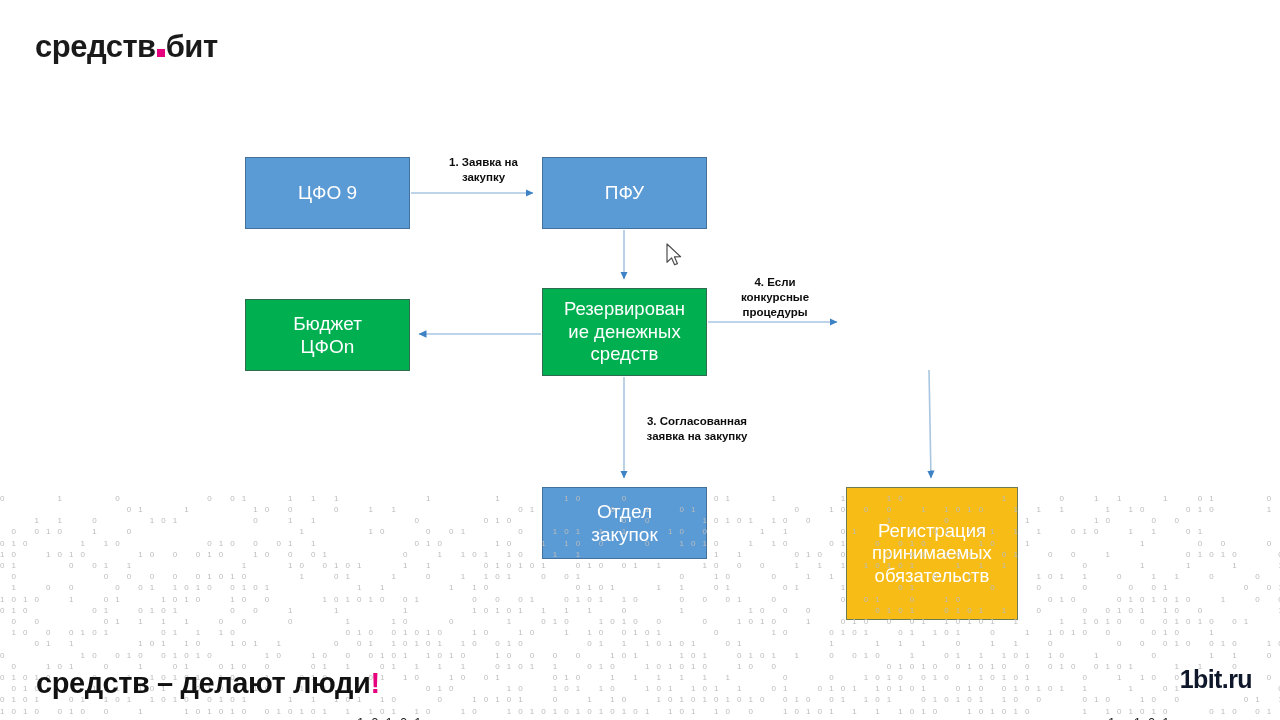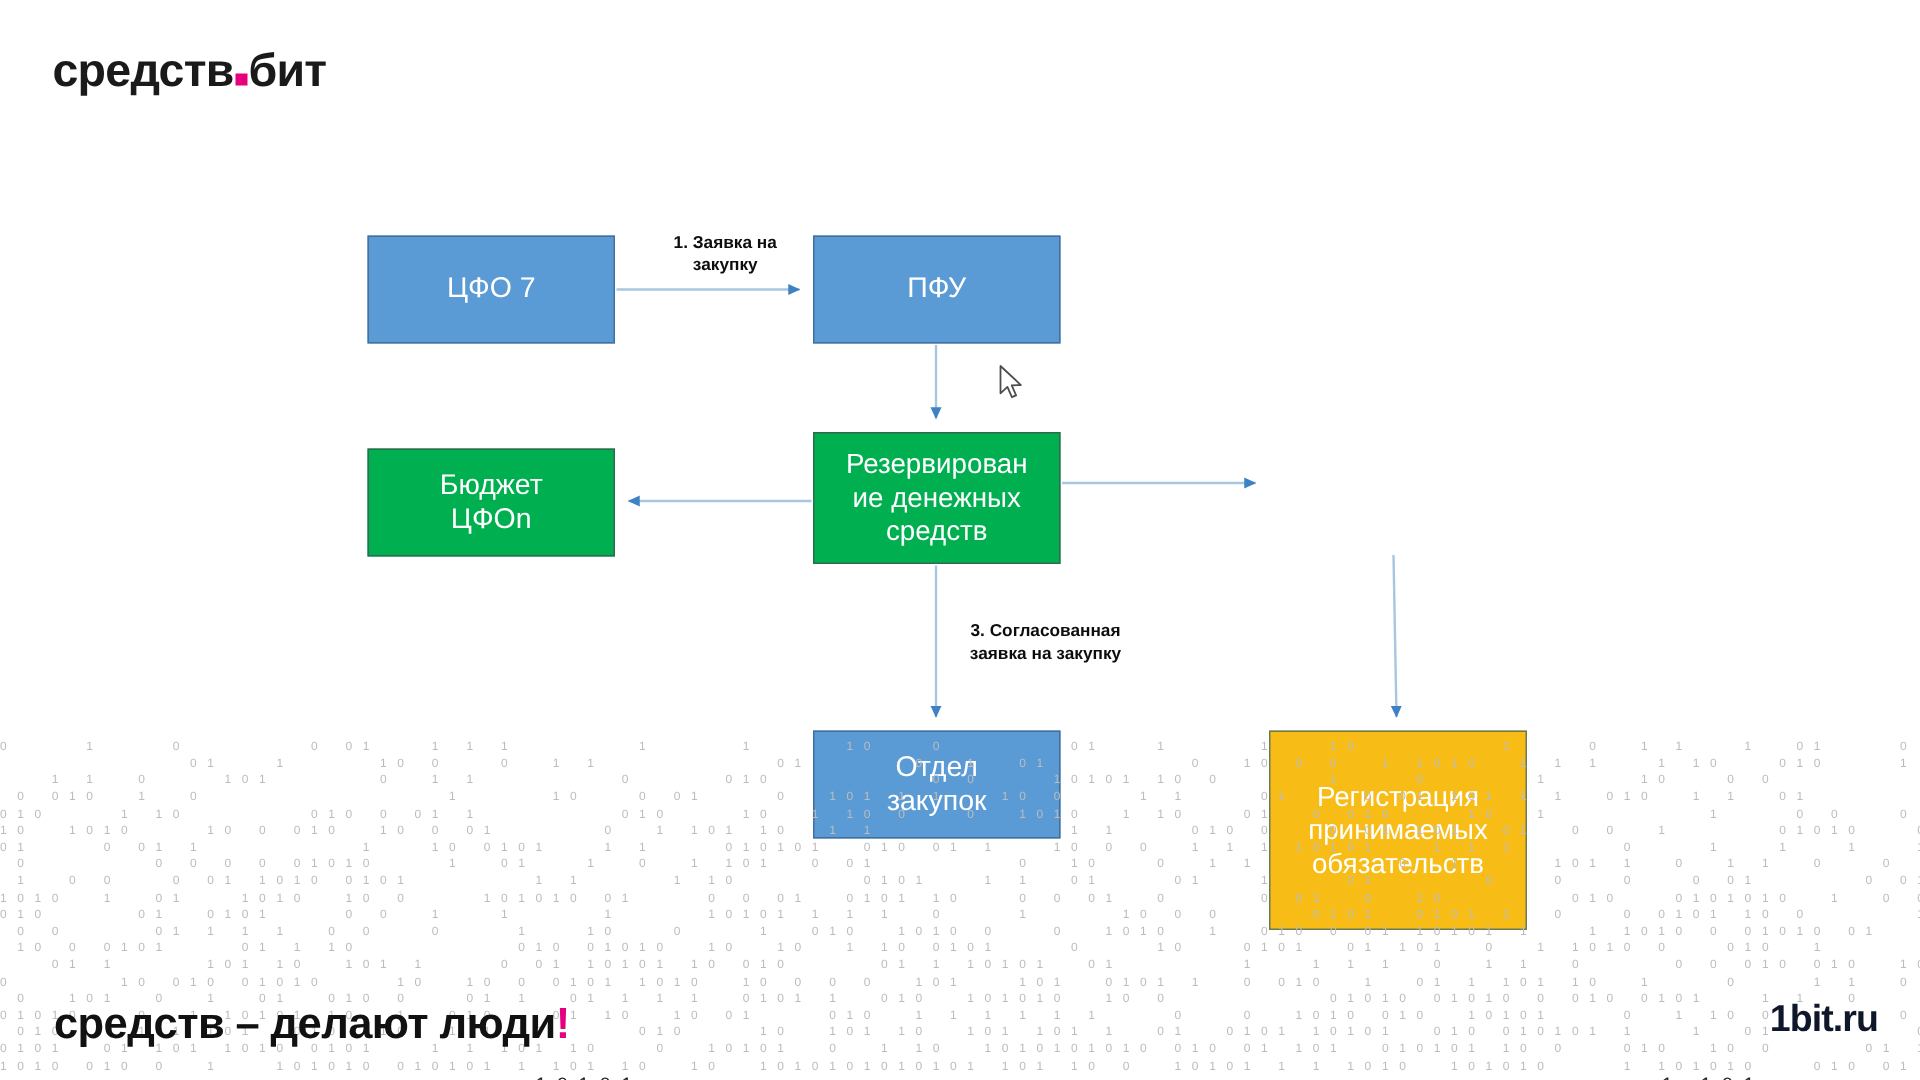--- a/index.html
+++ b/index.html
@@ -169,21 +169,21 @@
       <line x1="541" y1="334" x2="419" y2="334" stroke="#a9c6e0" stroke-width="1.6" marker-end="url(#ah-left)"></line>
 
       <line x1="708" y1="322" x2="837" y2="322" stroke="#a9c6e0" stroke-width="1.6" marker-end="url(#ah-right)"></line>
 
       <line x1="624" y1="377" x2="624" y2="478" stroke="#a9c6e0" stroke-width="1.6" marker-end="url(#ah-down)"></line>
 
       <line x1="929" y1="370" x2="931" y2="478" stroke="#a9c6e0" stroke-width="1.6" marker-end="url(#ah-down)"></line>
     </svg>
 
     <div class="node blue" style="left:245px; top:157px; width:165px; height:72px;">
-      <span class="node-label">ЦФО 7</span>
+      <span class="node-label">ЦФО 9</span>
     </div>
 
     <div class="node blue" style="left:542px; top:157px; width:165px; height:72px;">
       <span class="node-label">ПФУ</span>
     </div>
 
     <div class="node green" style="left:245px; top:299px; width:165px; height:72px;">
       <span class="node-label">Бюджет<br>ЦФОn</span>
     </div>
 
@@ -196,20 +196,21 @@
       <span class="node-label">Отдел<br>закупок</span>
     </div>
 
     <div class="node amber" style="left:846px; top:487px; width:172px; height:133px; font-size:18.5px;">
       <span class="node-label">Регистрация<br>принимаемых<br>обязательств</span>
     </div>
 
     <div class="edge-label" style="left:431px; top:155px; width:105px;">1. Заявка на<br>закупку</div>
 
 
+    <div class="edge-label" style="left:727px; top:275px; width:96px;">4. Если<br>конкурсные<br>процедуры</div>
 
     <div class="edge-label" style="left:630px; top:414px; width:134px;text-align:center;">3. Согласованная<br>заявка на закупку</div>
   </div>
 
   <div id="binary-band">
       <div class="bits-row" style="top: -10.4px; left: 0px; width: 1280px; font-size: 11px;"><span style="color:#bcbcbc;font-size:8px;">1</span> <span style="opacity:0;font-size:8px;">0</span> <span style="color:#bcbcbc;font-size:8px;">1</span> <span style="opacity:0;font-size:8px;">0</span> <span style="opacity:0;font-size:8px;">1</span> <span style="opacity:0;font-size:8px;">0</span> <span style="opacity:0;font-size:8px;">1</span> <span style="color:#bcbcbc;font-size:8px;">0</span> <span style="opacity:0;font-size:8px;">1</span> <span style="opacity:0;font-size:8px;">0</span> <span style="color:#bcbcbc;font-size:8px;">1</span> <span style="color:#bcbcbc;font-size:8px;">0</span> <span style="opacity:0;font-size:8px;">1</span> <span style="color:#bcbcbc;font-size:8px;">0</span> <span style="color:#bcbcbc;font-size:8px;">1</span> <span style="opacity:0;font-size:8px;">0</span> <span style="opacity:0;font-size:8px;">1</span> <span style="opacity:0;font-size:8px;">0</span> <span style="opacity:0;font-size:8px;">1</span> <span style="opacity:0;font-size:8px;">0</span> <span style="opacity:0;font-size:8px;">1</span> <span style="opacity:0;font-size:8px;">0</span> <span style="opacity:0;font-size:8px;">1</span> <span style="opacity:0;font-size:8px;">0</span> <span style="opacity:0;font-size:8px;">1</span> <span style="opacity:0;font-size:8px;">0</span> <span style="opacity:0;font-size:8px;">1</span> <span style="opacity:0;font-size:8px;">0</span> <span style="opacity:0;font-size:8px;">1</span> <span style="opacity:0;font-size:8px;">0</span> <span style="opacity:0;font-size:8px;">1</span> <span style="opacity:0;font-size:8px;">0</span> <span style="opacity:0;font-size:8px;">1</span> <span style="opacity:0;font-size:8px;">0</span> <span style="color:#bcbcbc;font-size:8px;">1</span> <span style="opacity:0;font-size:8px;">0</span> <span style="opacity:0;font-size:8px;">1</span> <span style="opacity:0;font-size:8px;">0</span> <span style="opacity:0;font-size:8px;">1</span> <span style="opacity:0;font-size:8px;">0</span> <span style="opacity:0;font-size:8px;">1</span> <span style="color:#bcbcbc;font-size:8px;">0</span> <span style="opacity:0;font-size:8px;">1</span> <span style="opacity:0;font-size:8px;">0</span> <span style="opacity:0;font-size:8px;">1</span> <span style="opacity:0;font-size:8px;">0</span> <span style="opacity:0;font-size:8px;">1</span> <span style="opacity:0;font-size:8px;">0</span> <span style="color:#bcbcbc;font-size:8px;">1</span> <span style="color:#bcbcbc;font-size:8px;">0</span> <span style="opacity:0;font-size:8px;">1</span> <span style="color:#bcbcbc;font-size:8px;">0</span> <span style="color:#bcbcbc;font-size:8px;">1</span> <span style="opacity:0;font-size:8px;">0</span> <span style="opacity:0;font-size:8px;">1</span> <span style="color:#bcbcbc;font-size:8px;">0</span> <span style="opacity:0;font-size:8px;">1</span> <span style="opacity:0;font-size:8px;">0</span> <span style="opacity:0;font-size:8px;">1</span> <span style="opacity:0;font-size:8px;">0</span> <span style="color:#bcbcbc;font-size:8px;">1</span> <span style="color:#bcbcbc;font-size:8px;">0</span> <span style="opacity:0;font-size:8px;">1</span> <span style="color:#bcbcbc;font-size:8px;">0</span> <span style="color:#bcbcbc;font-size:8px;">1</span> <span style="color:#bcbcbc;font-size:8px;">0</span> <span style="opacity:0;font-size:8px;">1</span> <span style="opacity:0;font-size:8px;">0</span> <span style="opacity:0;font-size:8px;">1</span> <span style="opacity:0;font-size:8px;">0</span> <span style="opacity:0;font-size:8px;">1</span> <span style="opacity:0;font-size:8px;">0</span> <span style="opacity:0;font-size:8px;">1</span> <span style="opacity:0;font-size:8px;">0</span> <span style="opacity:0;font-size:8px;">1</span> <span style="opacity:0;font-size:8px;">0</span> <span style="color:#bcbcbc;font-size:8px;">1</span> <span style="opacity:0;font-size:8px;">0</span> <span style="color:#bcbcbc;font-size:8px;">1</span> <span style="color:#bcbcbc;font-size:8px;">0</span> <span style="opacity:0;font-size:8px;">1</span> <span style="opacity:0;font-size:8px;">0</span> <span style="opacity:0;font-size:8px;">1</span> <span style="opacity:0;font-size:8px;">0</span> <span style="opacity:0;font-size:8px;">1</span> <span style="opacity:0;font-size:8px;">0</span> <span style="opacity:0;font-size:8px;">1</span> <span style="opacity:0;font-size:8px;">0</span> <span style="opacity:0;font-size:8px;">1</span> <span style="color:#bcbcbc;font-size:8px;">0</span> <span style="opacity:0;font-size:8px;">1</span> <span style="color:#bcbcbc;font-size:8px;">0</span> <span style="opacity:0;font-size:8px;">1</span> <span style="opacity:0;font-size:8px;">0</span> <span style="opacity:0;font-size:8px;">1</span> <span style="opacity:0;font-size:8px;">0</span> <span style="opacity:0;font-size:8px;">1</span> <span style="opacity:0;font-size:8px;">0</span> <span style="opacity:0;font-size:8px;">1</span> <span style="opacity:0;font-size:8px;">0</span> <span style="opacity:0;font-size:8px;">1</span> <span style="color:#bcbcbc;font-size:8px;">0</span> <span style="opacity:0;font-size:8px;">1</span> <span style="opacity:0;font-size:8px;">0</span> <span style="opacity:0;font-size:8px;">1</span> <span style="opacity:0;font-size:8px;">0</span> <span style="opacity:0;font-size:8px;">1</span> <span style="opacity:0;font-size:8px;">0</span> <span style="opacity:0;font-size:8px;">1</span> <span style="opacity:0;font-size:8px;">0</span> <span style="color:#bcbcbc;font-size:8px;">1</span> <span style="opacity:0;font-size:8px;">0</span>                 </div>
       <div class="bits-row" style="top: 0.8px; left: 0px; width: 1280px; font-size: 11px;"><span style="color:#bcbcbc;font-size:8px;">0</span> <span style="opacity:0;font-size:8px;">1</span> <span style="opacity:0;font-size:8px;">0</span> <span style="opacity:0;font-size:8px;">1</span> <span style="opacity:0;font-size:8px;">0</span> <span style="color:#bcbcbc;font-size:8px;">1</span> <span style="opacity:0;font-size:8px;">0</span> <span style="opacity:0;font-size:8px;">1</span> <span style="opacity:0;font-size:8px;">0</span> <span style="opacity:0;font-size:8px;">1</span> <span style="color:#bcbcbc;font-size:8px;">0</span> <span style="opacity:0;font-size:8px;">1</span> <span style="opacity:0;font-size:8px;">0</span> <span style="opacity:0;font-size:8px;">1</span> <span style="opacity:0;font-size:8px;">0</span> <span style="opacity:0;font-size:8px;">1</span> <span style="opacity:0;font-size:8px;">0</span> <span style="opacity:0;font-size:8px;">1</span> <span style="color:#bcbcbc;font-size:8px;">0</span> <span style="opacity:0;font-size:8px;">1</span> <span style="color:#bcbcbc;font-size:8px;">0</span> <span style="color:#bcbcbc;font-size:8px;">1</span> <span style="opacity:0;font-size:8px;">0</span> <span style="opacity:0;font-size:8px;">1</span> <span style="opacity:0;font-size:8px;">0</span> <span style="color:#bcbcbc;font-size:8px;">1</span> <span style="opacity:0;font-size:8px;">0</span> <span style="color:#bcbcbc;font-size:8px;">1</span> <span style="opacity:0;font-size:8px;">0</span> <span style="color:#bcbcbc;font-size:8px;">1</span> <span style="opacity:0;font-size:8px;">0</span> <span style="opacity:0;font-size:8px;">1</span> <span style="opacity:0;font-size:8px;">0</span> <span style="opacity:0;font-size:8px;">1</span> <span style="opacity:0;font-size:8px;">0</span> <span style="opacity:0;font-size:8px;">1</span> <span style="opacity:0;font-size:8px;">0</span> <span style="color:#bcbcbc;font-size:8px;">1</span> <span style="opacity:0;font-size:8px;">0</span> <span style="opacity:0;font-size:8px;">1</span> <span style="opacity:0;font-size:8px;">0</span> <span style="opacity:0;font-size:8px;">1</span> <span style="opacity:0;font-size:8px;">0</span> <span style="color:#bcbcbc;font-size:8px;">1</span> <span style="opacity:0;font-size:8px;">0</span> <span style="opacity:0;font-size:8px;">1</span> <span style="opacity:0;font-size:8px;">0</span> <span style="opacity:0;font-size:8px;">1</span> <span style="opacity:0;font-size:8px;">0</span> <span style="color:#bcbcbc;font-size:8px;">1</span> <span style="color:#bcbcbc;font-size:8px;">0</span> <span style="opacity:0;font-size:8px;">1</span> <span style="opacity:0;font-size:8px;">0</span> <span style="opacity:0;font-size:8px;">1</span> <span style="color:#bcbcbc;font-size:8px;">0</span> <span style="opacity:0;font-size:8px;">1</span> <span style="opacity:0;font-size:8px;">0</span> <span style="opacity:0;font-size:8px;">1</span> <span style="opacity:0;font-size:8px;">0</span> <span style="opacity:0;font-size:8px;">1</span> <span style="opacity:0;font-size:8px;">0</span> <span style="opacity:0;font-size:8px;">1</span> <span style="color:#bcbcbc;font-size:8px;">0</span> <span style="color:#bcbcbc;font-size:8px;">1</span> <span style="opacity:0;font-size:8px;">0</span> <span style="opacity:0;font-size:8px;">1</span> <span style="opacity:0;font-size:8px;">0</span> <span style="color:#bcbcbc;font-size:8px;">1</span> <span style="opacity:0;font-size:8px;">0</span> <span style="opacity:0;font-size:8px;">1</span> <span style="opacity:0;font-size:8px;">0</span> <span style="opacity:0;font-size:8px;">1</span> <span style="opacity:0;font-size:8px;">0</span> <span style="color:#bcbcbc;font-size:8px;">1</span> <span style="opacity:0;font-size:8px;">0</span> <span style="opacity:0;font-size:8px;">1</span> <span style="opacity:0;font-size:8px;">0</span> <span style="color:#bcbcbc;font-size:8px;">1</span> <span style="color:#bcbcbc;font-size:8px;">0</span> <span style="opacity:0;font-size:8px;">1</span> <span style="opacity:0;font-size:8px;">0</span> <span style="opacity:0;font-size:8px;">1</span> <span style="opacity:0;font-size:8px;">0</span> <span style="opacity:0;font-size:8px;">1</span> <span style="opacity:0;font-size:8px;">0</span> <span style="opacity:0;font-size:8px;">1</span> <span style="opacity:0;font-size:8px;">0</span> <span style="color:#bcbcbc;font-size:8px;">1</span> <span style="opacity:0;font-size:8px;">0</span> <span style="opacity:0;font-size:8px;">1</span> <span style="opacity:0;font-size:8px;">0</span> <span style="opacity:0;font-size:8px;">1</span> <span style="color:#bcbcbc;font-size:8px;">0</span> <span style="opacity:0;font-size:8px;">1</span> <span style="opacity:0;font-size:8px;">0</span> <span style="color:#bcbcbc;font-size:8px;">1</span> <span style="opacity:0;font-size:8px;">0</span> <span style="color:#bcbcbc;font-size:8px;">1</span> <span style="opacity:0;font-size:8px;">0</span> <span style="opacity:0;font-size:8px;">1</span> <span style="opacity:0;font-size:8px;">0</span> <span style="color:#bcbcbc;font-size:8px;">1</span> <span style="opacity:0;font-size:8px;">0</span> <span style="opacity:0;font-size:8px;">1</span> <span style="color:#bcbcbc;font-size:8px;">0</span> <span style="color:#bcbcbc;font-size:8px;">1</span> <span style="opacity:0;font-size:8px;">0</span> <span style="opacity:0;font-size:8px;">1</span> <span style="opacity:0;font-size:8px;">0</span> <span style="opacity:0;font-size:8px;">1</span> <span style="color:#bcbcbc;font-size:8px;">0</span> <span style="opacity:0;font-size:8px;">1</span>                 </div>
       <div class="bits-row" style="top: 12px; left: 0px; width: 1280px; font-size: 11px;"><span style="opacity:0;font-size:8px;">1</span> <span style="opacity:0;font-size:8px;">0</span> <span style="opacity:0;font-size:8px;">1</span> <span style="opacity:0;font-size:8px;">0</span> <span style="opacity:0;font-size:8px;">1</span> <span style="opacity:0;font-size:8px;">0</span> <span style="opacity:0;font-size:8px;">1</span> <span style="opacity:0;font-size:8px;">0</span> <span style="opacity:0;font-size:8px;">1</span> <span style="opacity:0;font-size:8px;">0</span> <span style="opacity:0;font-size:8px;">1</span> <span style="color:#bcbcbc;font-size:8px;">0</span> <span style="color:#bcbcbc;font-size:8px;">1</span> <span style="opacity:0;font-size:8px;">0</span> <span style="opacity:0;font-size:8px;">1</span> <span style="opacity:0;font-size:8px;">0</span> <span style="color:#bcbcbc;font-size:8px;">1</span> <span style="opacity:0;font-size:8px;">0</span> <span style="opacity:0;font-size:8px;">1</span> <span style="opacity:0;font-size:8px;">0</span> <span style="opacity:0;font-size:8px;">1</span> <span style="opacity:0;font-size:8px;">0</span> <span style="color:#bcbcbc;font-size:8px;">1</span> <span style="color:#bcbcbc;font-size:8px;">0</span> <span style="opacity:0;font-size:8px;">1</span> <span style="color:#bcbcbc;font-size:8px;">0</span> <span style="opacity:0;font-size:8px;">1</span> <span style="opacity:0;font-size:8px;">0</span> <span style="opacity:0;font-size:8px;">1</span> <span style="color:#bcbcbc;font-size:8px;">0</span> <span style="opacity:0;font-size:8px;">1</span> <span style="opacity:0;font-size:8px;">0</span> <span style="color:#bcbcbc;font-size:8px;">1</span> <span style="opacity:0;font-size:8px;">0</span> <span style="color:#bcbcbc;font-size:8px;">1</span> <span style="opacity:0;font-size:8px;">0</span> <span style="opacity:0;font-size:8px;">1</span> <span style="opacity:0;font-size:8px;">0</span> <span style="opacity:0;font-size:8px;">1</span> <span style="opacity:0;font-size:8px;">0</span> <span style="opacity:0;font-size:8px;">1</span> <span style="opacity:0;font-size:8px;">0</span> <span style="opacity:0;font-size:8px;">1</span> <span style="opacity:0;font-size:8px;">0</span> <span style="opacity:0;font-size:8px;">1</span> <span style="color:#bcbcbc;font-size:8px;">0</span> <span style="color:#bcbcbc;font-size:8px;">1</span> <span style="opacity:0;font-size:8px;">0</span> <span style="opacity:0;font-size:8px;">1</span> <span style="opacity:0;font-size:8px;">0</span> <span style="opacity:0;font-size:8px;">1</span> <span style="opacity:0;font-size:8px;">0</span> <span style="opacity:0;font-size:8px;">1</span> <span style="color:#bcbcbc;font-size:8px;">0</span> <span style="opacity:0;font-size:8px;">1</span> <span style="opacity:0;font-size:8px;">0</span> <span style="color:#bcbcbc;font-size:8px;">1</span> <span style="opacity:0;font-size:8px;">0</span> <span style="opacity:0;font-size:8px;">1</span> <span style="color:#bcbcbc;font-size:8px;">0</span> <span style="color:#bcbcbc;font-size:8px;">1</span> <span style="opacity:0;font-size:8px;">0</span> <span style="opacity:0;font-size:8px;">1</span> <span style="opacity:0;font-size:8px;">0</span> <span style="opacity:0;font-size:8px;">1</span> <span style="opacity:0;font-size:8px;">0</span> <span style="opacity:0;font-size:8px;">1</span> <span style="opacity:0;font-size:8px;">0</span> <span style="opacity:0;font-size:8px;">1</span> <span style="color:#bcbcbc;font-size:8px;">0</span> <span style="opacity:0;font-size:8px;">1</span> <span style="opacity:0;font-size:8px;">0</span> <span style="color:#bcbcbc;font-size:8px;">1</span> <span style="color:#bcbcbc;font-size:8px;">0</span> <span style="opacity:0;font-size:8px;">1</span> <span style="color:#bcbcbc;font-size:8px;">0</span> <span style="opacity:0;font-size:8px;">1</span> <span style="color:#bcbcbc;font-size:8px;">0</span> <span style="opacity:0;font-size:8px;">1</span> <span style="opacity:0;font-size:8px;">0</span> <span style="color:#bcbcbc;font-size:8px;">1</span> <span style="opacity:0;font-size:8px;">0</span> <span style="color:#bcbcbc;font-size:8px;">1</span> <span style="color:#bcbcbc;font-size:8px;">0</span> <span style="color:#bcbcbc;font-size:8px;">1</span> <span style="color:#bcbcbc;font-size:8px;">0</span> <span style="opacity:0;font-size:8px;">1</span> <span style="opacity:0;font-size:8px;">0</span> <span style="color:#bcbcbc;font-size:8px;">1</span> <span style="opacity:0;font-size:8px;">0</span> <span style="color:#bcbcbc;font-size:8px;">1</span> <span style="opacity:0;font-size:8px;">0</span> <span style="color:#bcbcbc;font-size:8px;">1</span> <span style="opacity:0;font-size:8px;">0</span> <span style="opacity:0;font-size:8px;">1</span> <span style="opacity:0;font-size:8px;">0</span> <span style="color:#bcbcbc;font-size:8px;">1</span> <span style="opacity:0;font-size:8px;">0</span> <span style="color:#bcbcbc;font-size:8px;">1</span> <span style="color:#bcbcbc;font-size:8px;">0</span> <span style="opacity:0;font-size:8px;">1</span> <span style="opacity:0;font-size:8px;">0</span> <span style="opacity:0;font-size:8px;">1</span> <span style="color:#bcbcbc;font-size:8px;">0</span> <span style="color:#bcbcbc;font-size:8px;">1</span> <span style="color:#bcbcbc;font-size:8px;">0</span> <span style="opacity:0;font-size:8px;">1</span> <span style="opacity:0;font-size:8px;">0</span> <span style="opacity:0;font-size:8px;">1</span> <span style="opacity:0;font-size:8px;">0</span> <span style="color:#bcbcbc;font-size:8px;">1</span> <span style="opacity:0;font-size:8px;">0</span>                 </div>
       <div class="bits-row" style="top: 23.2px; left: 0px; width: 1280px; font-size: 11px;"><span style="opacity:0;font-size:8px;">0</span> <span style="opacity:0;font-size:8px;">1</span> <span style="opacity:0;font-size:8px;">0</span> <span style="color:#bcbcbc;font-size:8px;">1</span> <span style="opacity:0;font-size:8px;">0</span> <span style="color:#bcbcbc;font-size:8px;">1</span> <span style="opacity:0;font-size:8px;">0</span> <span style="opacity:0;font-size:8px;">1</span> <span style="color:#bcbcbc;font-size:8px;">0</span> <span style="opacity:0;font-size:8px;">1</span> <span style="opacity:0;font-size:8px;">0</span> <span style="opacity:0;font-size:8px;">1</span> <span style="opacity:0;font-size:8px;">0</span> <span style="color:#bcbcbc;font-size:8px;">1</span> <span style="color:#bcbcbc;font-size:8px;">0</span> <span style="color:#bcbcbc;font-size:8px;">1</span> <span style="opacity:0;font-size:8px;">0</span> <span style="opacity:0;font-size:8px;">1</span> <span style="opacity:0;font-size:8px;">0</span> <span style="opacity:0;font-size:8px;">1</span> <span style="opacity:0;font-size:8px;">0</span> <span style="opacity:0;font-size:8px;">1</span> <span style="color:#bcbcbc;font-size:8px;">0</span> <span style="opacity:0;font-size:8px;">1</span> <span style="opacity:0;font-size:8px;">0</span> <span style="color:#bcbcbc;font-size:8px;">1</span> <span style="opacity:0;font-size:8px;">0</span> <span style="color:#bcbcbc;font-size:8px;">1</span> <span style="opacity:0;font-size:8px;">0</span> <span style="opacity:0;font-size:8px;">1</span> <span style="opacity:0;font-size:8px;">0</span> <span style="opacity:0;font-size:8px;">1</span> <span style="opacity:0;font-size:8px;">0</span> <span style="opacity:0;font-size:8px;">1</span> <span style="opacity:0;font-size:8px;">0</span> <span style="opacity:0;font-size:8px;">1</span> <span style="color:#bcbcbc;font-size:8px;">0</span> <span style="opacity:0;font-size:8px;">1</span> <span style="opacity:0;font-size:8px;">0</span> <span style="opacity:0;font-size:8px;">1</span> <span style="opacity:0;font-size:8px;">0</span> <span style="opacity:0;font-size:8px;">1</span> <span style="color:#bcbcbc;font-size:8px;">0</span> <span style="color:#bcbcbc;font-size:8px;">1</span> <span style="color:#bcbcbc;font-size:8px;">0</span> <span style="opacity:0;font-size:8px;">1</span> <span style="opacity:0;font-size:8px;">0</span> <span style="opacity:0;font-size:8px;">1</span> <span style="opacity:0;font-size:8px;">0</span> <span style="opacity:0;font-size:8px;">1</span> <span style="opacity:0;font-size:8px;">0</span> <span style="opacity:0;font-size:8px;">1</span> <span style="opacity:0;font-size:8px;">0</span> <span style="opacity:0;font-size:8px;">1</span> <span style="color:#bcbcbc;font-size:8px;">0</span> <span style="opacity:0;font-size:8px;">1</span> <span style="color:#bcbcbc;font-size:8px;">0</span> <span style="opacity:0;font-size:8px;">1</span> <span style="opacity:0;font-size:8px;">0</span> <span style="opacity:0;font-size:8px;">1</span> <span style="opacity:0;font-size:8px;">0</span> <span style="color:#bcbcbc;font-size:8px;">1</span> <span style="color:#bcbcbc;font-size:8px;">0</span> <span style="color:#bcbcbc;font-size:8px;">1</span> <span style="color:#bcbcbc;font-size:8px;">0</span> <span style="color:#bcbcbc;font-size:8px;">1</span> <span style="opacity:0;font-size:8px;">0</span> <span style="color:#bcbcbc;font-size:8px;">1</span> <span style="color:#bcbcbc;font-size:8px;">0</span> <span style="opacity:0;font-size:8px;">1</span> <span style="color:#bcbcbc;font-size:8px;">0</span> <span style="opacity:0;font-size:8px;">1</span> <span style="opacity:0;font-size:8px;">0</span> <span style="opacity:0;font-size:8px;">1</span> <span style="opacity:0;font-size:8px;">0</span> <span style="opacity:0;font-size:8px;">1</span> <span style="opacity:0;font-size:8px;">0</span> <span style="color:#bcbcbc;font-size:8px;">1</span> <span style="opacity:0;font-size:8px;">0</span> <span style="opacity:0;font-size:8px;">1</span> <span style="opacity:0;font-size:8px;">0</span> <span style="opacity:0;font-size:8px;">1</span> <span style="color:#bcbcbc;font-size:8px;">0</span> <span style="opacity:0;font-size:8px;">1</span> <span style="opacity:0;font-size:8px;">0</span> <span style="opacity:0;font-size:8px;">1</span> <span style="opacity:0;font-size:8px;">0</span> <span style="opacity:0;font-size:8px;">1</span> <span style="opacity:0;font-size:8px;">0</span> <span style="color:#bcbcbc;font-size:8px;">1</span> <span style="opacity:0;font-size:8px;">0</span> <span style="opacity:0;font-size:8px;">1</span> <span style="opacity:0;font-size:8px;">0</span> <span style="opacity:0;font-size:8px;">1</span> <span style="opacity:0;font-size:8px;">0</span> <span style="color:#bcbcbc;font-size:8px;">1</span> <span style="color:#bcbcbc;font-size:8px;">0</span> <span style="opacity:0;font-size:8px;">1</span> <span style="opacity:0;font-size:8px;">0</span> <span style="opacity:0;font-size:8px;">1</span> <span style="color:#bcbcbc;font-size:8px;">0</span> <span style="opacity:0;font-size:8px;">1</span> <span style="color:#bcbcbc;font-size:8px;">0</span> <span style="opacity:0;font-size:8px;">1</span> <span style="opacity:0;font-size:8px;">0</span> <span style="opacity:0;font-size:8px;">1</span> <span style="opacity:0;font-size:8px;">0</span> <span style="opacity:0;font-size:8px;">1</span> <span style="opacity:0;font-size:8px;">0</span> <span style="opacity:0;font-size:8px;">1</span> <span style="opacity:0;font-size:8px;">0</span> <span style="opacity:0;font-size:8px;">1</span>                 </div>
       <div class="bits-row" style="top: 34.4px; left: 0px; width: 1280px; font-size: 11px;"><span style="opacity:0;font-size:8px;">1</span> <span style="color:#bcbcbc;font-size:8px;">0</span> <span style="opacity:0;font-size:8px;">1</span> <span style="color:#bcbcbc;font-size:8px;">0</span> <span style="color:#bcbcbc;font-size:8px;">1</span> <span style="color:#bcbcbc;font-size:8px;">0</span> <span style="opacity:0;font-size:8px;">1</span> <span style="opacity:0;font-size:8px;">0</span> <span style="color:#bcbcbc;font-size:8px;">1</span> <span style="opacity:0;font-size:8px;">0</span> <span style="opacity:0;font-size:8px;">1</span> <span style="color:#bcbcbc;font-size:8px;">0</span> <span style="opacity:0;font-size:8px;">1</span> <span style="opacity:0;font-size:8px;">0</span> <span style="opacity:0;font-size:8px;">1</span> <span style="opacity:0;font-size:8px;">0</span> <span style="opacity:0;font-size:8px;">1</span> <span style="opacity:0;font-size:8px;">0</span> <span style="opacity:0;font-size:8px;">1</span> <span style="opacity:0;font-size:8px;">0</span> <span style="opacity:0;font-size:8px;">1</span> <span style="opacity:0;font-size:8px;">0</span> <span style="opacity:0;font-size:8px;">1</span> <span style="opacity:0;font-size:8px;">0</span> <span style="opacity:0;font-size:8px;">1</span> <span style="opacity:0;font-size:8px;">0</span> <span style="color:#bcbcbc;font-size:8px;">1</span> <span style="opacity:0;font-size:8px;">0</span> <span style="opacity:0;font-size:8px;">1</span> <span style="opacity:0;font-size:8px;">0</span> <span style="opacity:0;font-size:8px;">1</span> <span style="opacity:0;font-size:8px;">0</span> <span style="color:#bcbcbc;font-size:8px;">1</span> <span style="color:#bcbcbc;font-size:8px;">0</span> <span style="opacity:0;font-size:8px;">1</span> <span style="opacity:0;font-size:8px;">0</span> <span style="opacity:0;font-size:8px;">1</span> <span style="color:#bcbcbc;font-size:8px;">0</span> <span style="opacity:0;font-size:8px;">1</span> <span style="color:#bcbcbc;font-size:8px;">0</span> <span style="color:#bcbcbc;font-size:8px;">1</span> <span style="opacity:0;font-size:8px;">0</span> <span style="opacity:0;font-size:8px;">1</span> <span style="opacity:0;font-size:8px;">0</span> <span style="opacity:0;font-size:8px;">1</span> <span style="color:#bcbcbc;font-size:8px;">0</span> <span style="opacity:0;font-size:8px;">1</span> <span style="opacity:0;font-size:8px;">0</span> <span style="color:#bcbcbc;font-size:8px;">1</span> <span style="color:#bcbcbc;font-size:8px;">0</span> <span style="color:#bcbcbc;font-size:8px;">1</span> <span style="opacity:0;font-size:8px;">0</span> <span style="color:#bcbcbc;font-size:8px;">1</span> <span style="opacity:0;font-size:8px;">0</span> <span style="color:#bcbcbc;font-size:8px;">1</span> <span style="opacity:0;font-size:8px;">0</span> <span style="opacity:0;font-size:8px;">1</span> <span style="opacity:0;font-size:8px;">0</span> <span style="color:#bcbcbc;font-size:8px;">1</span> <span style="color:#bcbcbc;font-size:8px;">0</span> <span style="opacity:0;font-size:8px;">1</span> <span style="color:#bcbcbc;font-size:8px;">0</span> <span style="opacity:0;font-size:8px;">1</span> <span style="opacity:0;font-size:8px;">0</span> <span style="opacity:0;font-size:8px;">1</span> <span style="opacity:0;font-size:8px;">0</span> <span style="color:#bcbcbc;font-size:8px;">1</span> <span style="opacity:0;font-size:8px;">0</span> <span style="color:#bcbcbc;font-size:8px;">1</span> <span style="opacity:0;font-size:8px;">0</span> <span style="opacity:0;font-size:8px;">1</span> <span style="opacity:0;font-size:8px;">0</span> <span style="opacity:0;font-size:8px;">1</span> <span style="color:#bcbcbc;font-size:8px;">0</span> <span style="color:#bcbcbc;font-size:8px;">1</span> <span style="opacity:0;font-size:8px;">0</span> <span style="opacity:0;font-size:8px;">1</span> <span style="opacity:0;font-size:8px;">0</span> <span style="opacity:0;font-size:8px;">1</span> <span style="color:#bcbcbc;font-size:8px;">0</span> <span style="opacity:0;font-size:8px;">1</span> <span style="color:#bcbcbc;font-size:8px;">0</span> <span style="color:#bcbcbc;font-size:8px;">1</span> <span style="opacity:0;font-size:8px;">0</span> <span style="color:#bcbcbc;font-size:8px;">1</span> <span style="color:#bcbcbc;font-size:8px;">0</span> <span style="color:#bcbcbc;font-size:8px;">1</span> <span style="opacity:0;font-size:8px;">0</span> <span style="color:#bcbcbc;font-size:8px;">1</span> <span style="opacity:0;font-size:8px;">0</span> <span style="color:#bcbcbc;font-size:8px;">1</span> <span style="opacity:0;font-size:8px;">0</span> <span style="opacity:0;font-size:8px;">1</span> <span style="color:#bcbcbc;font-size:8px;">0</span> <span style="color:#bcbcbc;font-size:8px;">1</span> <span style="color:#bcbcbc;font-size:8px;">0</span> <span style="opacity:0;font-size:8px;">1</span> <span style="opacity:0;font-size:8px;">0</span> <span style="color:#bcbcbc;font-size:8px;">1</span> <span style="opacity:0;font-size:8px;">0</span> <span style="color:#bcbcbc;font-size:8px;">1</span> <span style="opacity:0;font-size:8px;">0</span> <span style="opacity:0;font-size:8px;">1</span> <span style="color:#bcbcbc;font-size:8px;">0</span> <span style="color:#bcbcbc;font-size:8px;">1</span> <span style="opacity:0;font-size:8px;">0</span> <span style="opacity:0;font-size:8px;">1</span> <span style="opacity:0;font-size:8px;">0</span> <span style="opacity:0;font-size:8px;">1</span> <span style="opacity:0;font-size:8px;">0</span> <span style="opacity:0;font-size:8px;">1</span> <span style="opacity:0;font-size:8px;">0</span>                 </div>

